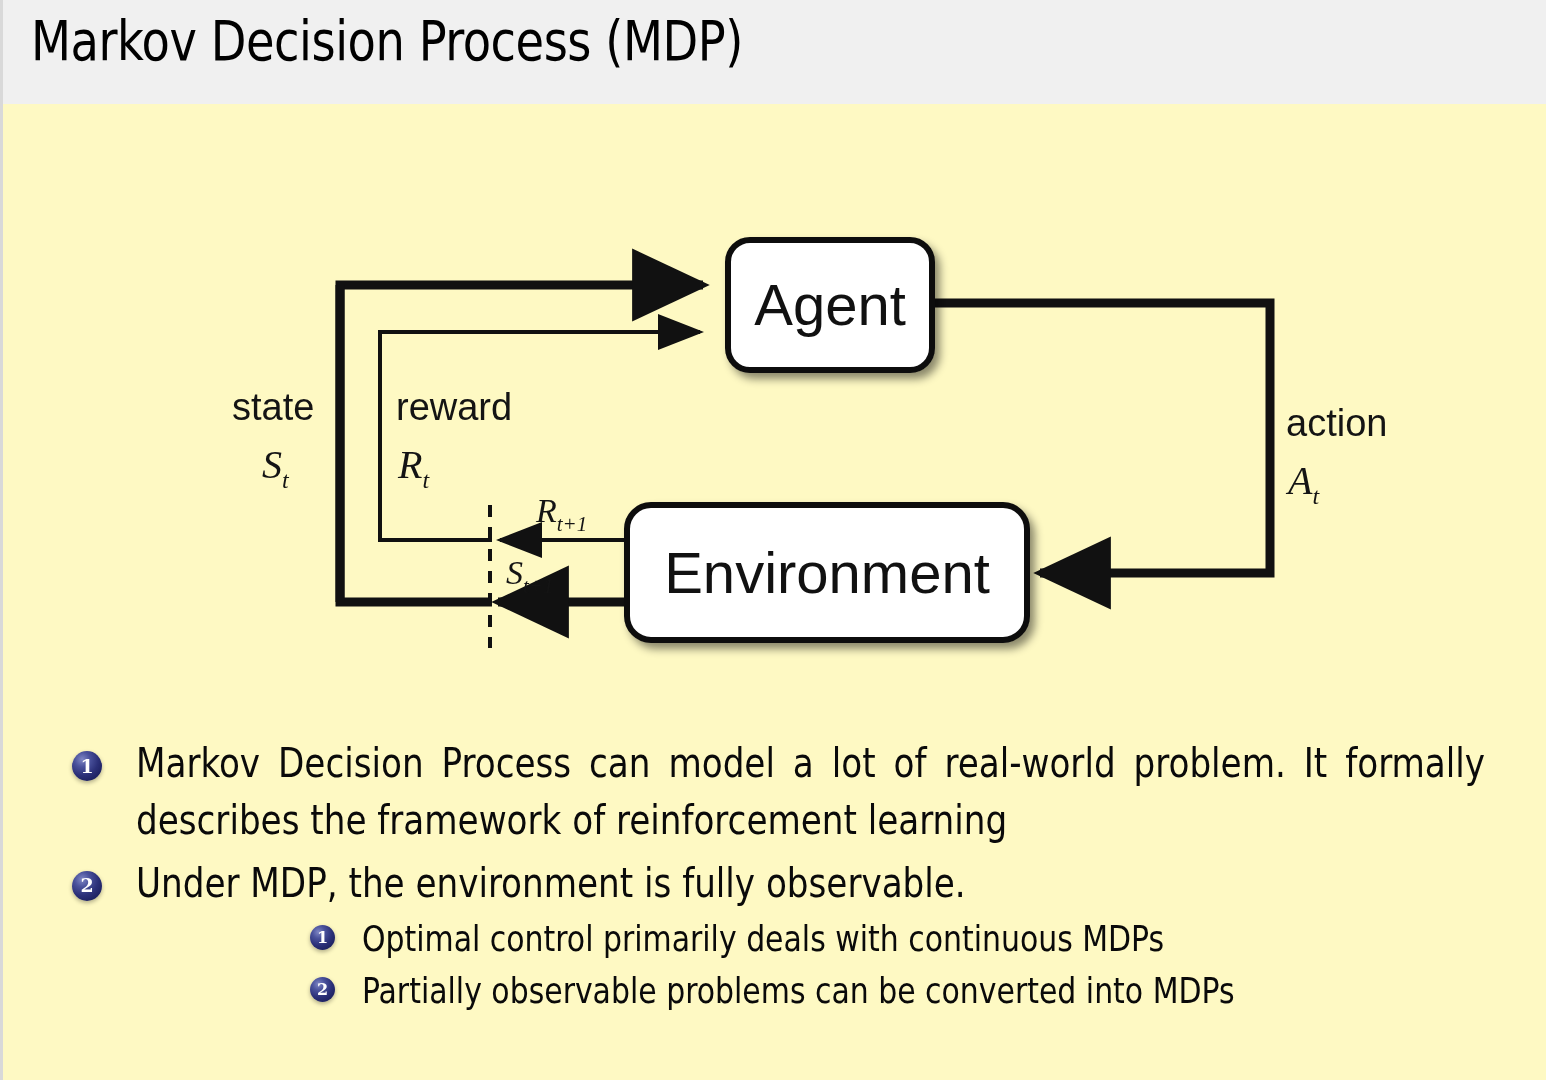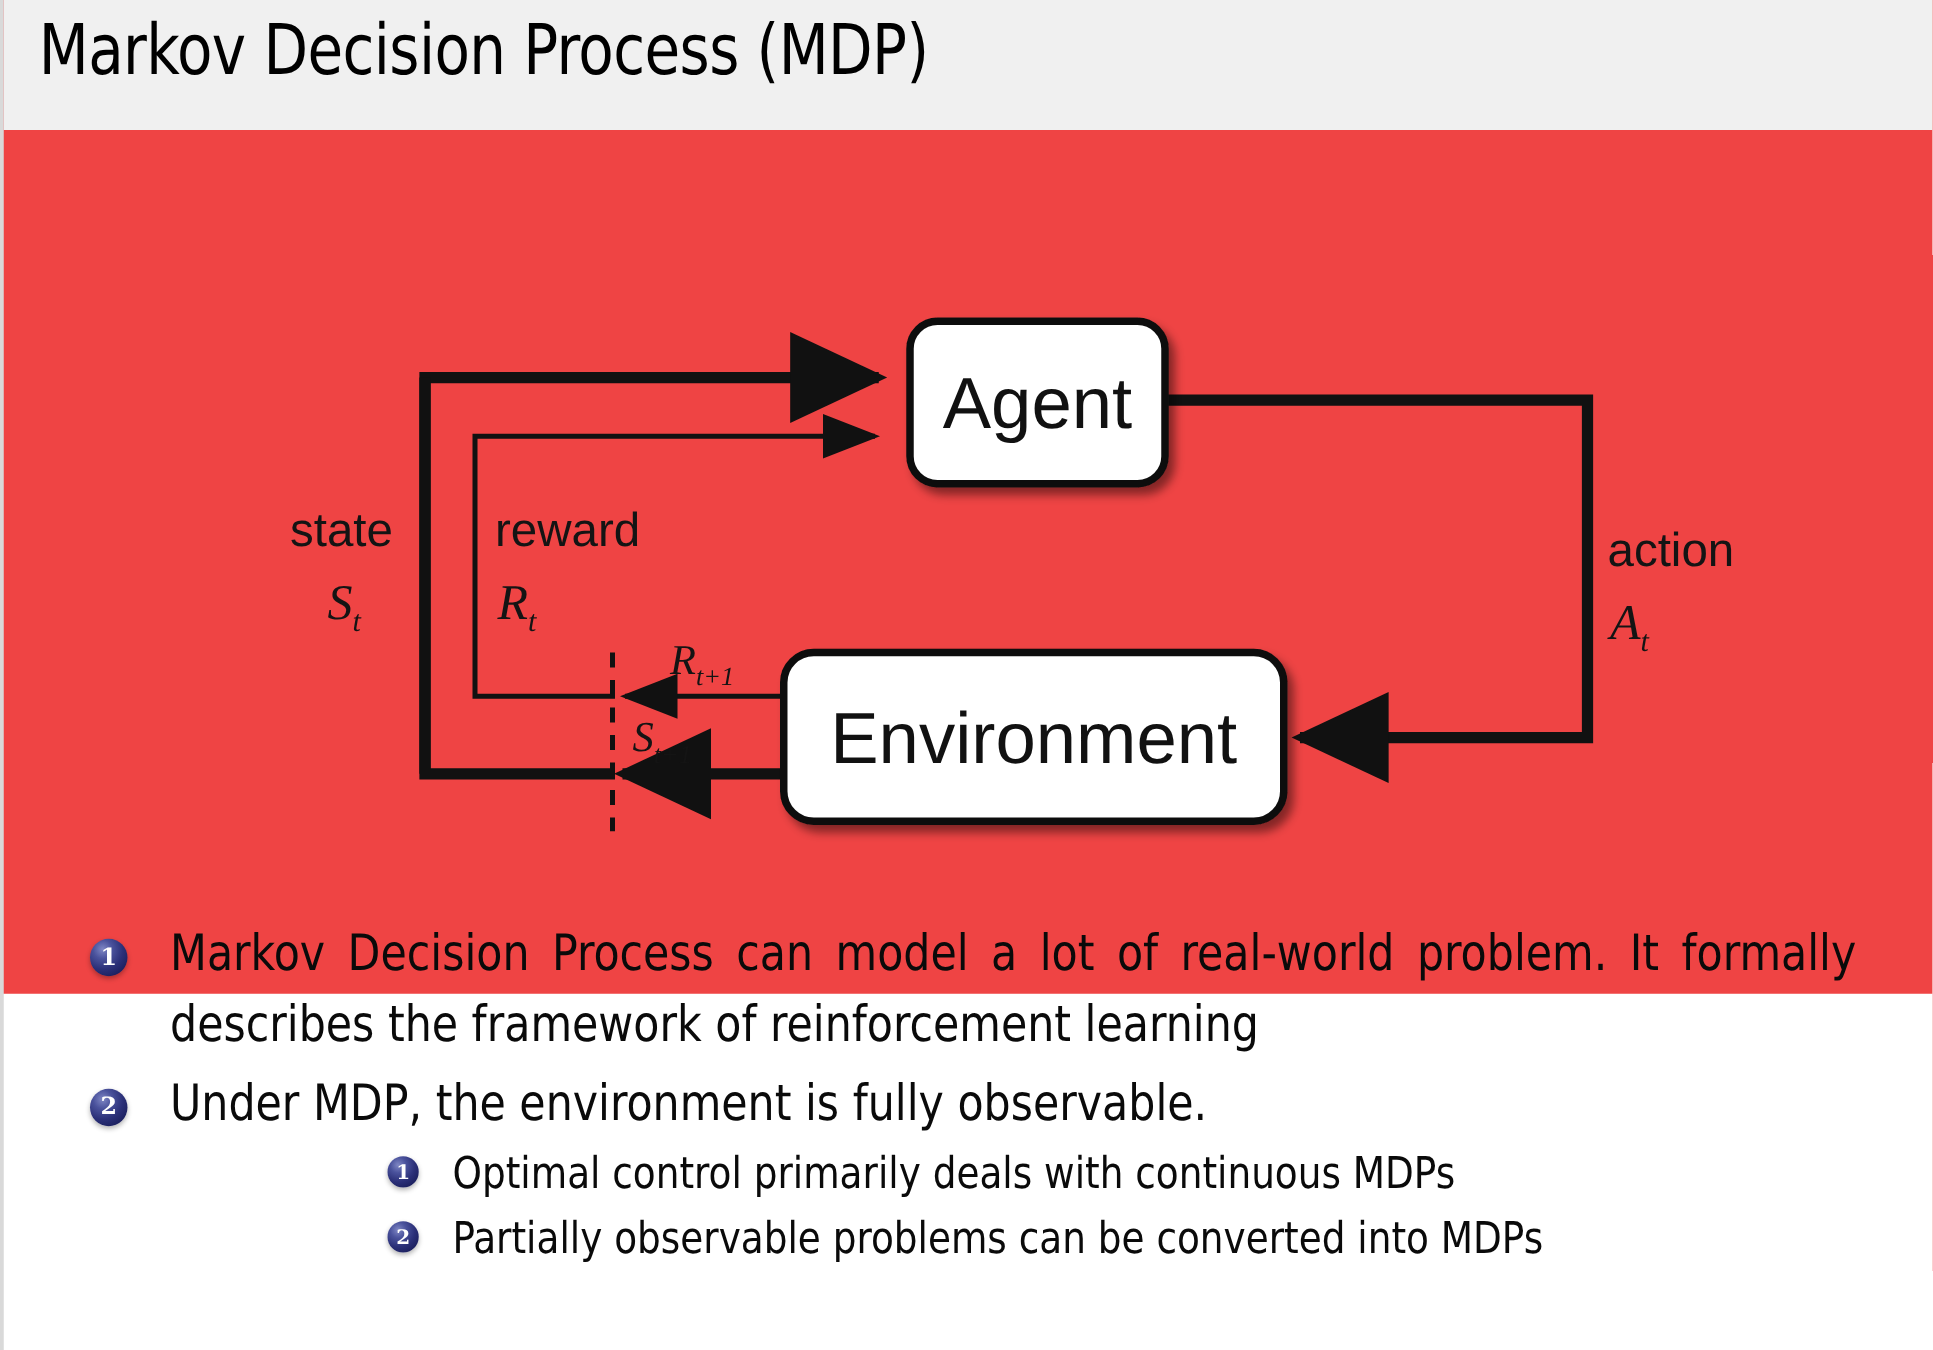--- a/index.html
+++ b/index.html
@@ -14,22 +14,22 @@
     overflow: hidden;
     font-family: "DejaVu Sans", "Liberation Sans", sans-serif;
     position: relative;
   }
 
   
   #slide {
     position: absolute;
     left: 0; top: 0;
     width: 1546px;
-    height: 795px;
-    background: #ef4444;
+    height: 1080px;
+    background: #fef9c3;
   }
 
   
   .edge-rule {
     position: absolute;
     left: 0; top: 0;
     width: 3px;
     height: 1080px;
     background: #d9d9d9;
   }
@@ -53,21 +53,21 @@
     color: #000000;
     white-space: nowrap;
     transform: scaleX(0.92);
     transform-origin: left center;
   }
 
   
   #diagram-wrap {
     position: absolute;
     left: 0;
-    top: 167px;
+    top: 150px;
     width: 1546px;
     height: 560px;
   }
   #mdp-diagram {
     display: block;
   }
   .dgm-box-label {
     font-family: "Liberation Sans", "DejaVu Sans", sans-serif;
     font-size: 58px;
     fill: #111111;

